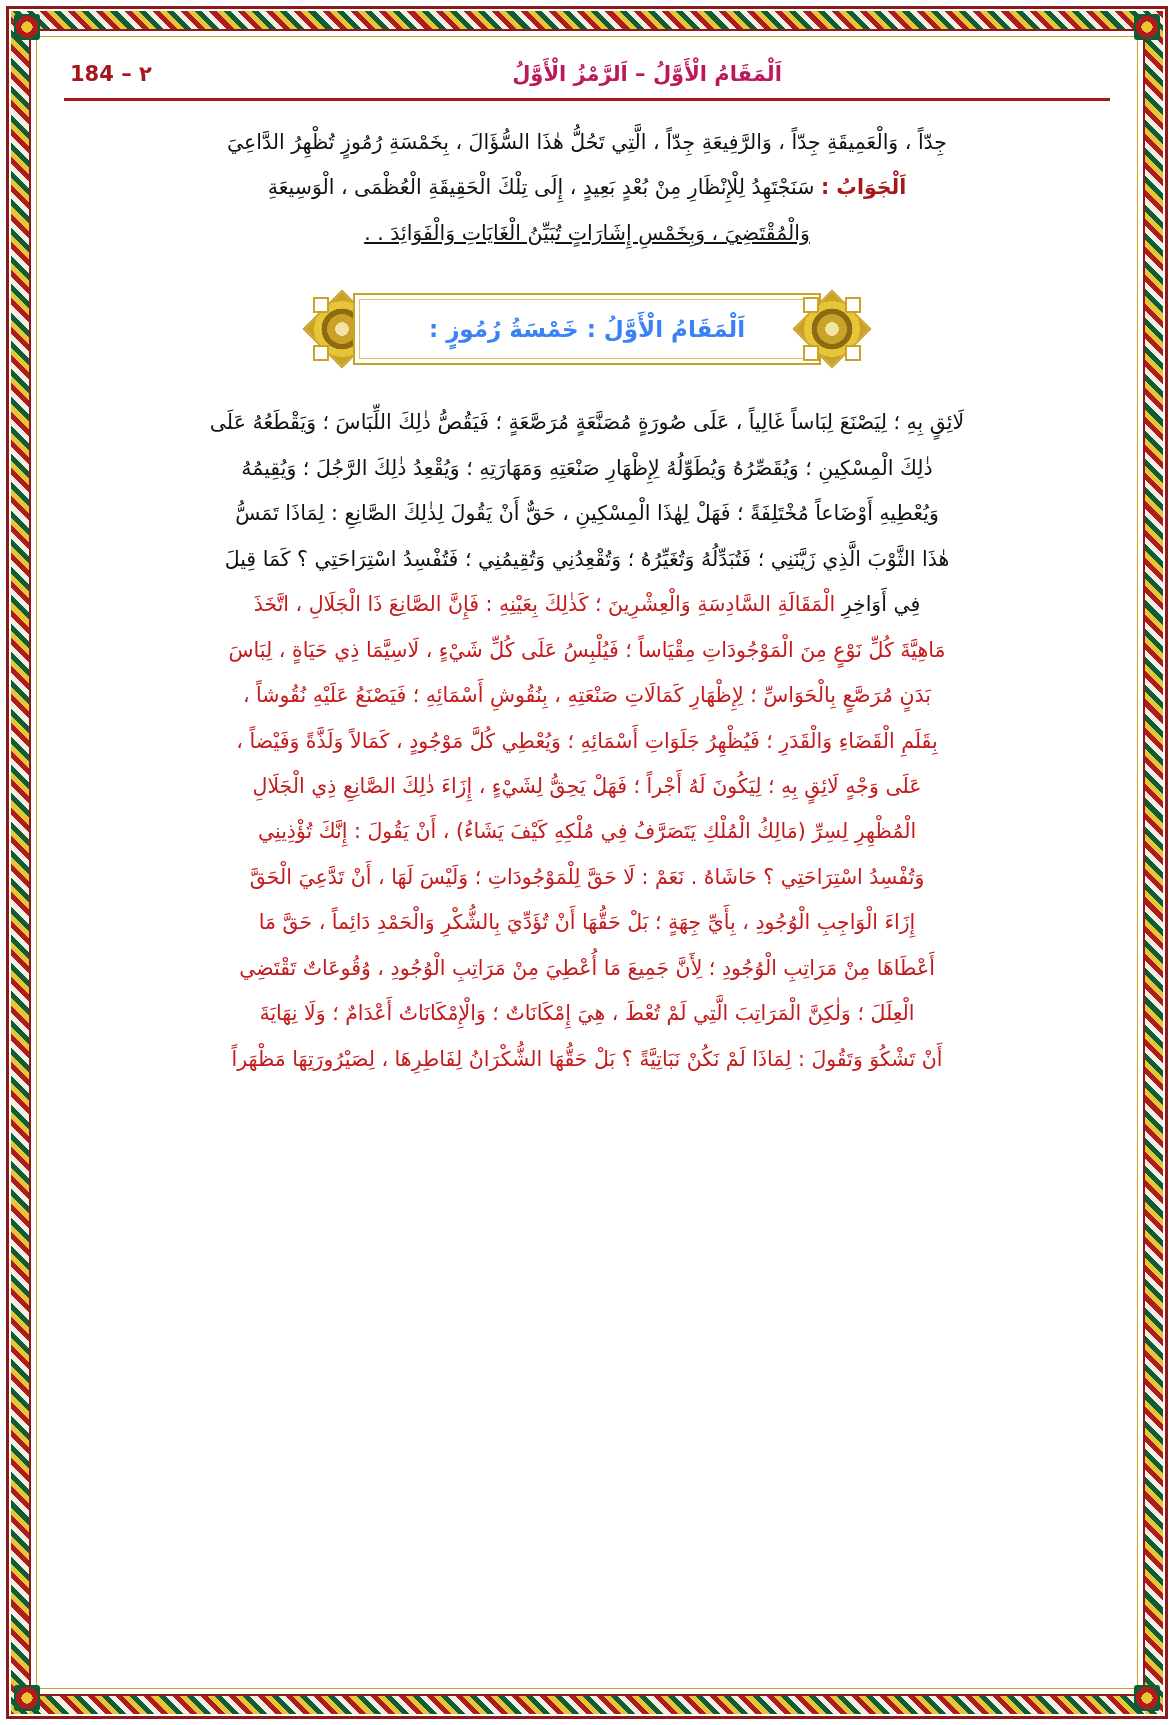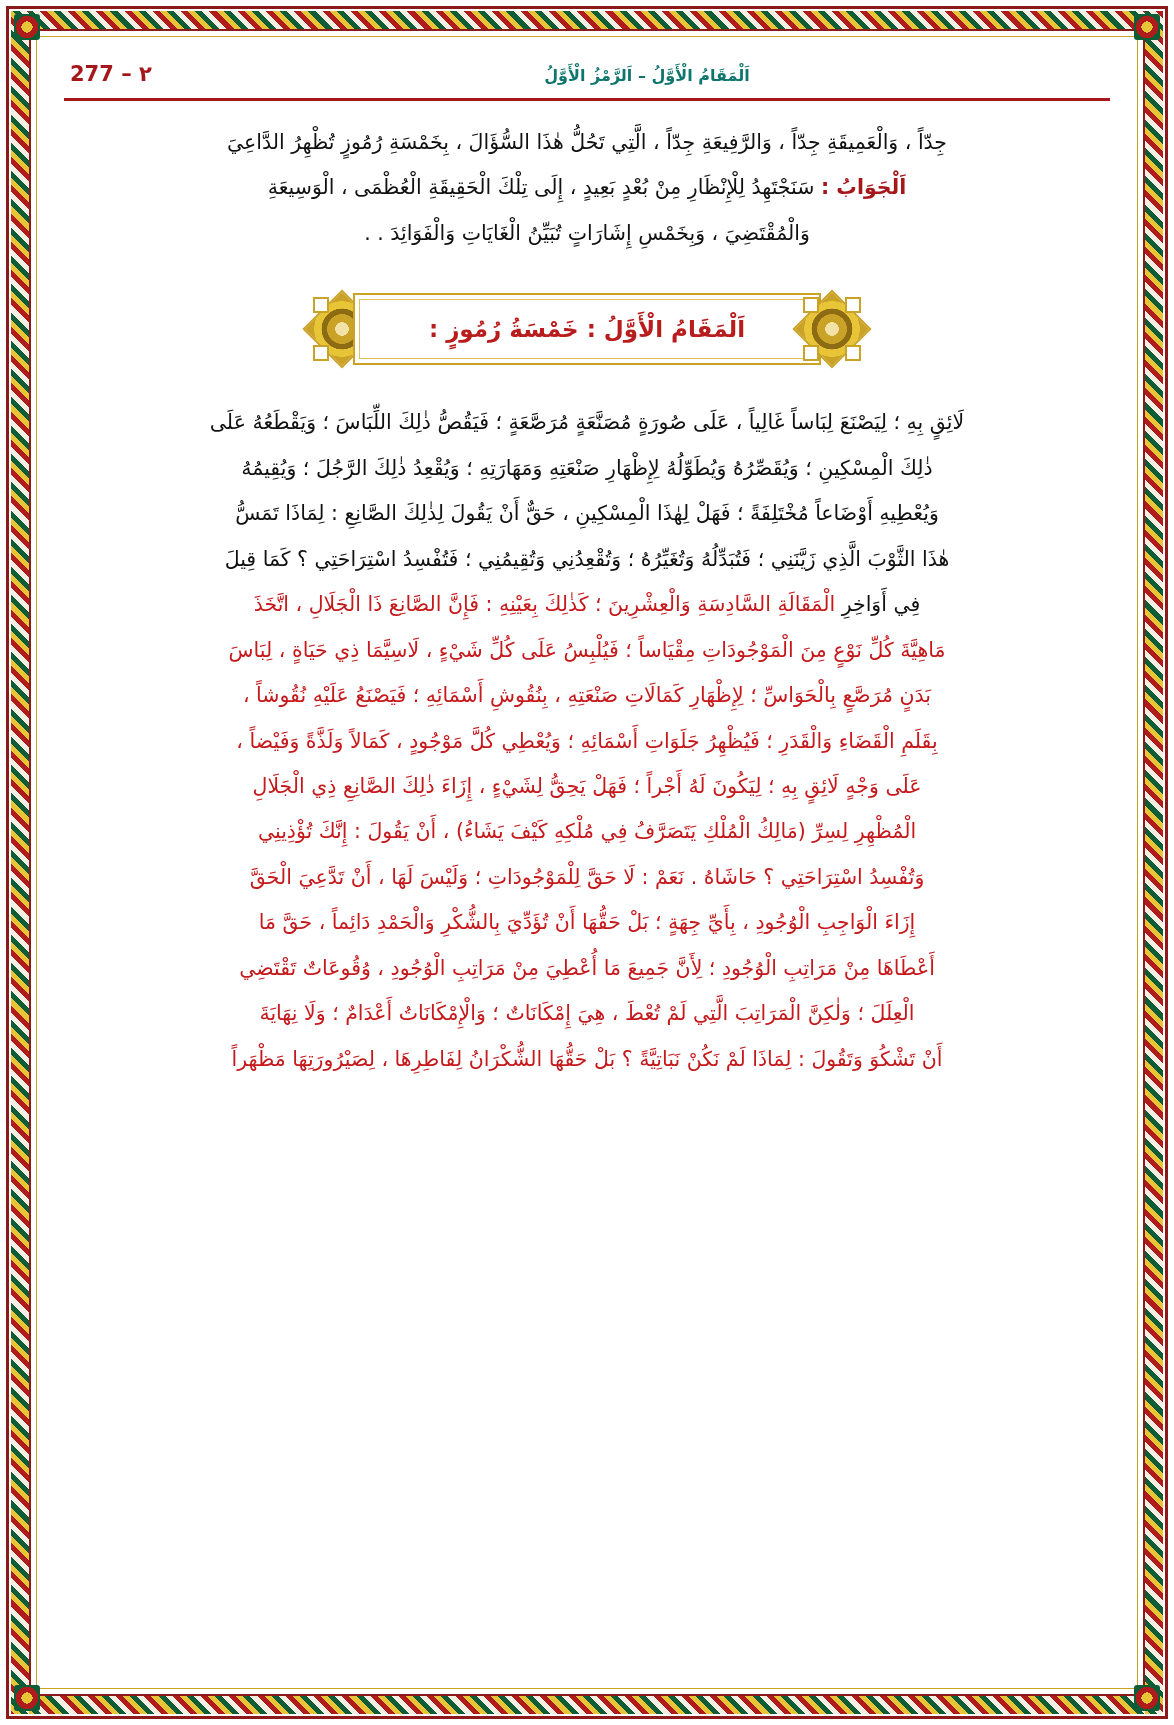--- a/index.html
+++ b/index.html
@@ -74,22 +74,22 @@
   .header-row {
     display: flex;
     align-items: baseline;
     justify-content: space-between;
     direction: rtl;
     padding: 6px 10px 0 10px;
   }
   .header-title {
     flex: 1;
     text-align: center;
-    color: #0f766e;
-    font-size: 16px;
+    color: #be185d;
+    font-size: 21px;
     font-weight: bold;
     letter-spacing: 0;
   }
   .header-page {
     color: #a5171a;
     font-size: 21px;
     font-weight: bold;
     min-width: 120px;
     text-align: left;
   }
@@ -106,21 +106,21 @@
     text-align-last: center;
     font-size: 20.5px;
     line-height: 2.12;
     color: #111111;
     padding: 0 6px;
   }
   p.para {
     margin: 0 0 2px 0;
     text-align: justify;
   }
-  p.para.last-center { text-align-last: center; }
+  p.para.last-center { text-align-last: center; text-decoration: underline; }
   .dark-red { color: #a5171a; font-weight: bold; }
   .red-block { color: #c5191c; margin-top: 8px; }
 
   
   .title-box-wrap {
     margin: 26px auto 24px auto;
     width: 560px;
     position: relative;
     height: 96px;
   }
@@ -133,21 +133,21 @@
     align-items: center;
     justify-content: center;
   }
   .title-box-inner {
     position: absolute;
     left: 4px; right: 4px; top: 4px; bottom: 4px;
     border: 1px solid #e0c25d;
   }
   .title-text {
     position: relative;
-    color: #b91c1c;
+    color: #3b82f6;
     font-size: 23px;
     font-weight: bold;
     z-index: 2;
   }
   .ornament {
     position: absolute;
     top: 0;
     width: 70px; height: 96px;
     display: flex;
     align-items: center;
@@ -186,21 +186,21 @@
   <div class="border-thin"></div>
   <div class="corner tl"></div>
   <div class="corner tr"></div>
   <div class="corner bl"></div>
   <div class="corner br"></div>
 
   <div class="content">
 
     <div class="header-row">
       <div class="header-title">اَلْمَقَامُ الْأَوَّلُ – اَلرَّمْزُ الْأَوَّلُ</div>
-      <div class="header-page">٢ – 277</div>
+      <div class="header-page">٢ – 184</div>
     </div>
     <div class="header-rule"></div>
 
     <div class="body-text">
 
       <p class="para">
         <span>جِدّاً ، وَالْعَمِيقَةِ جِدّاً ، وَالرَّفِيعَةِ جِدّاً ، الَّتِي تَحُلُّ هٰذَا السُّؤَالَ ، بِخَمْسَةِ رُمُوزٍ تُظْهِرُ الدَّاعِيَ</span>
       </p>
       <p class="para">
         <span class="dark-red">اَلْجَوَابُ :</span>

